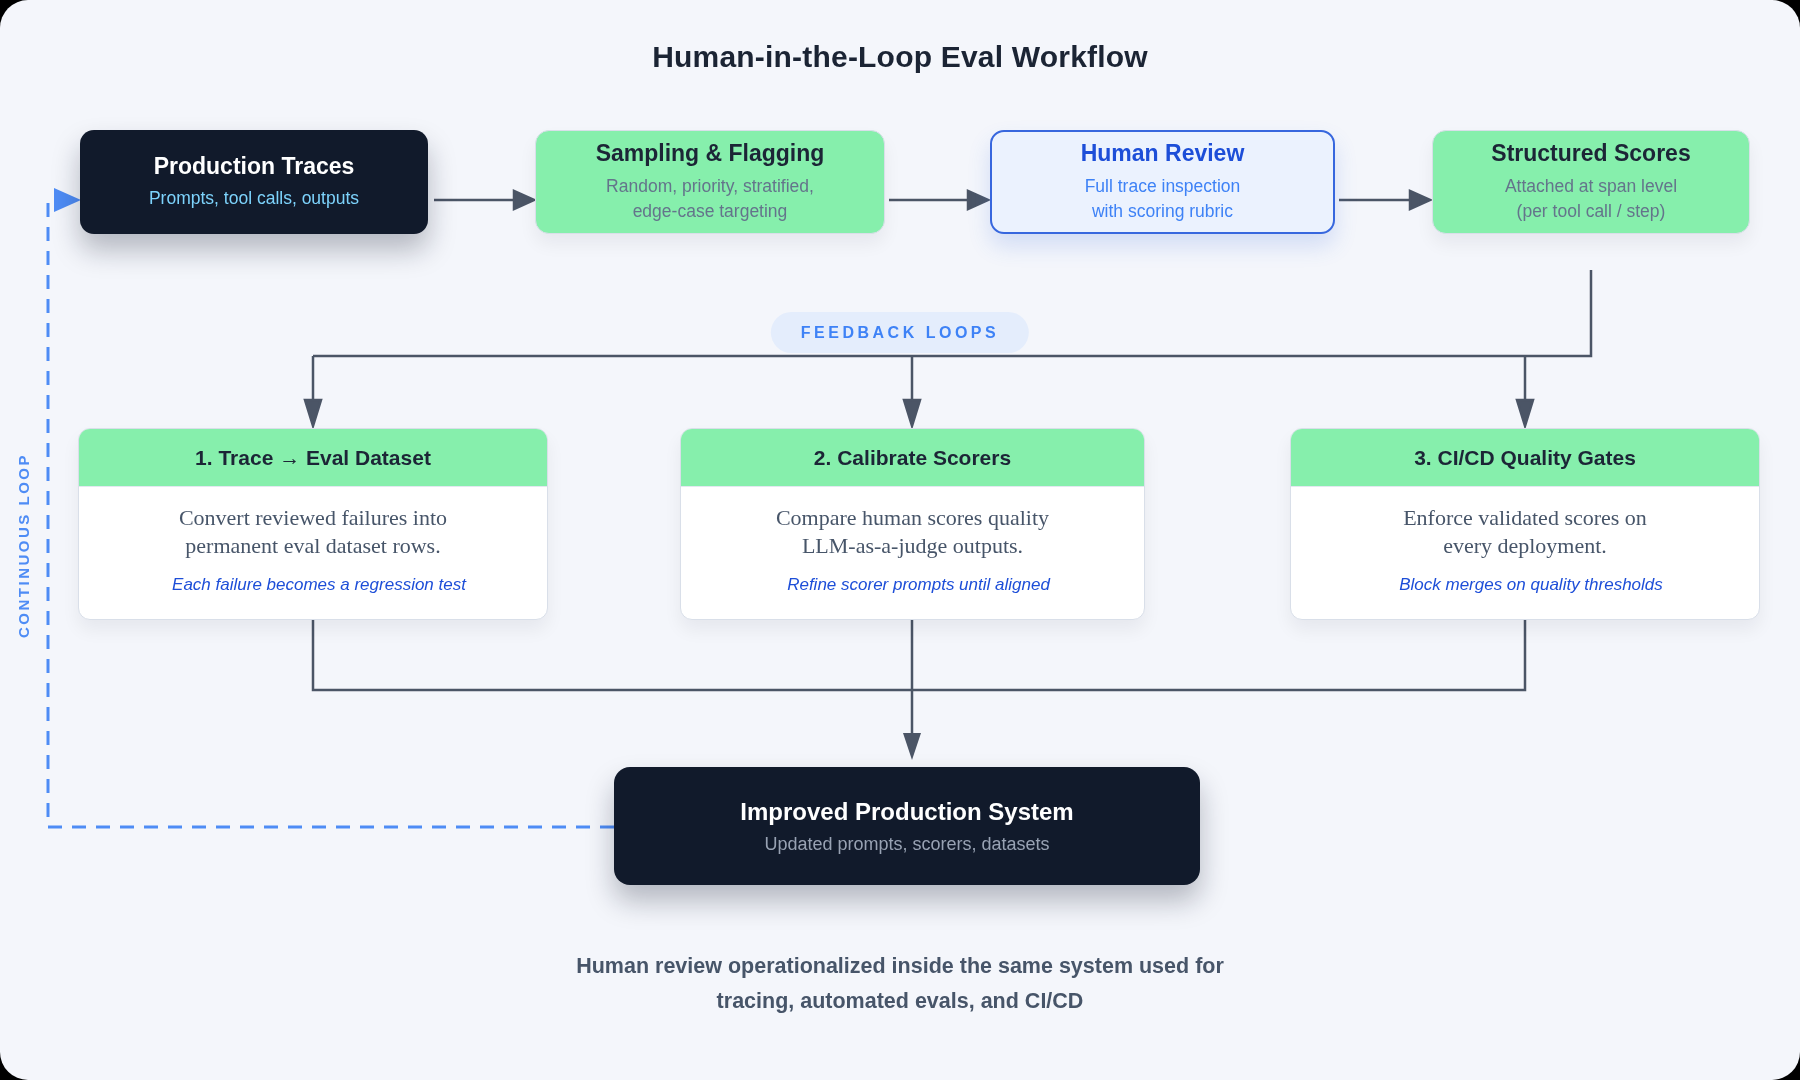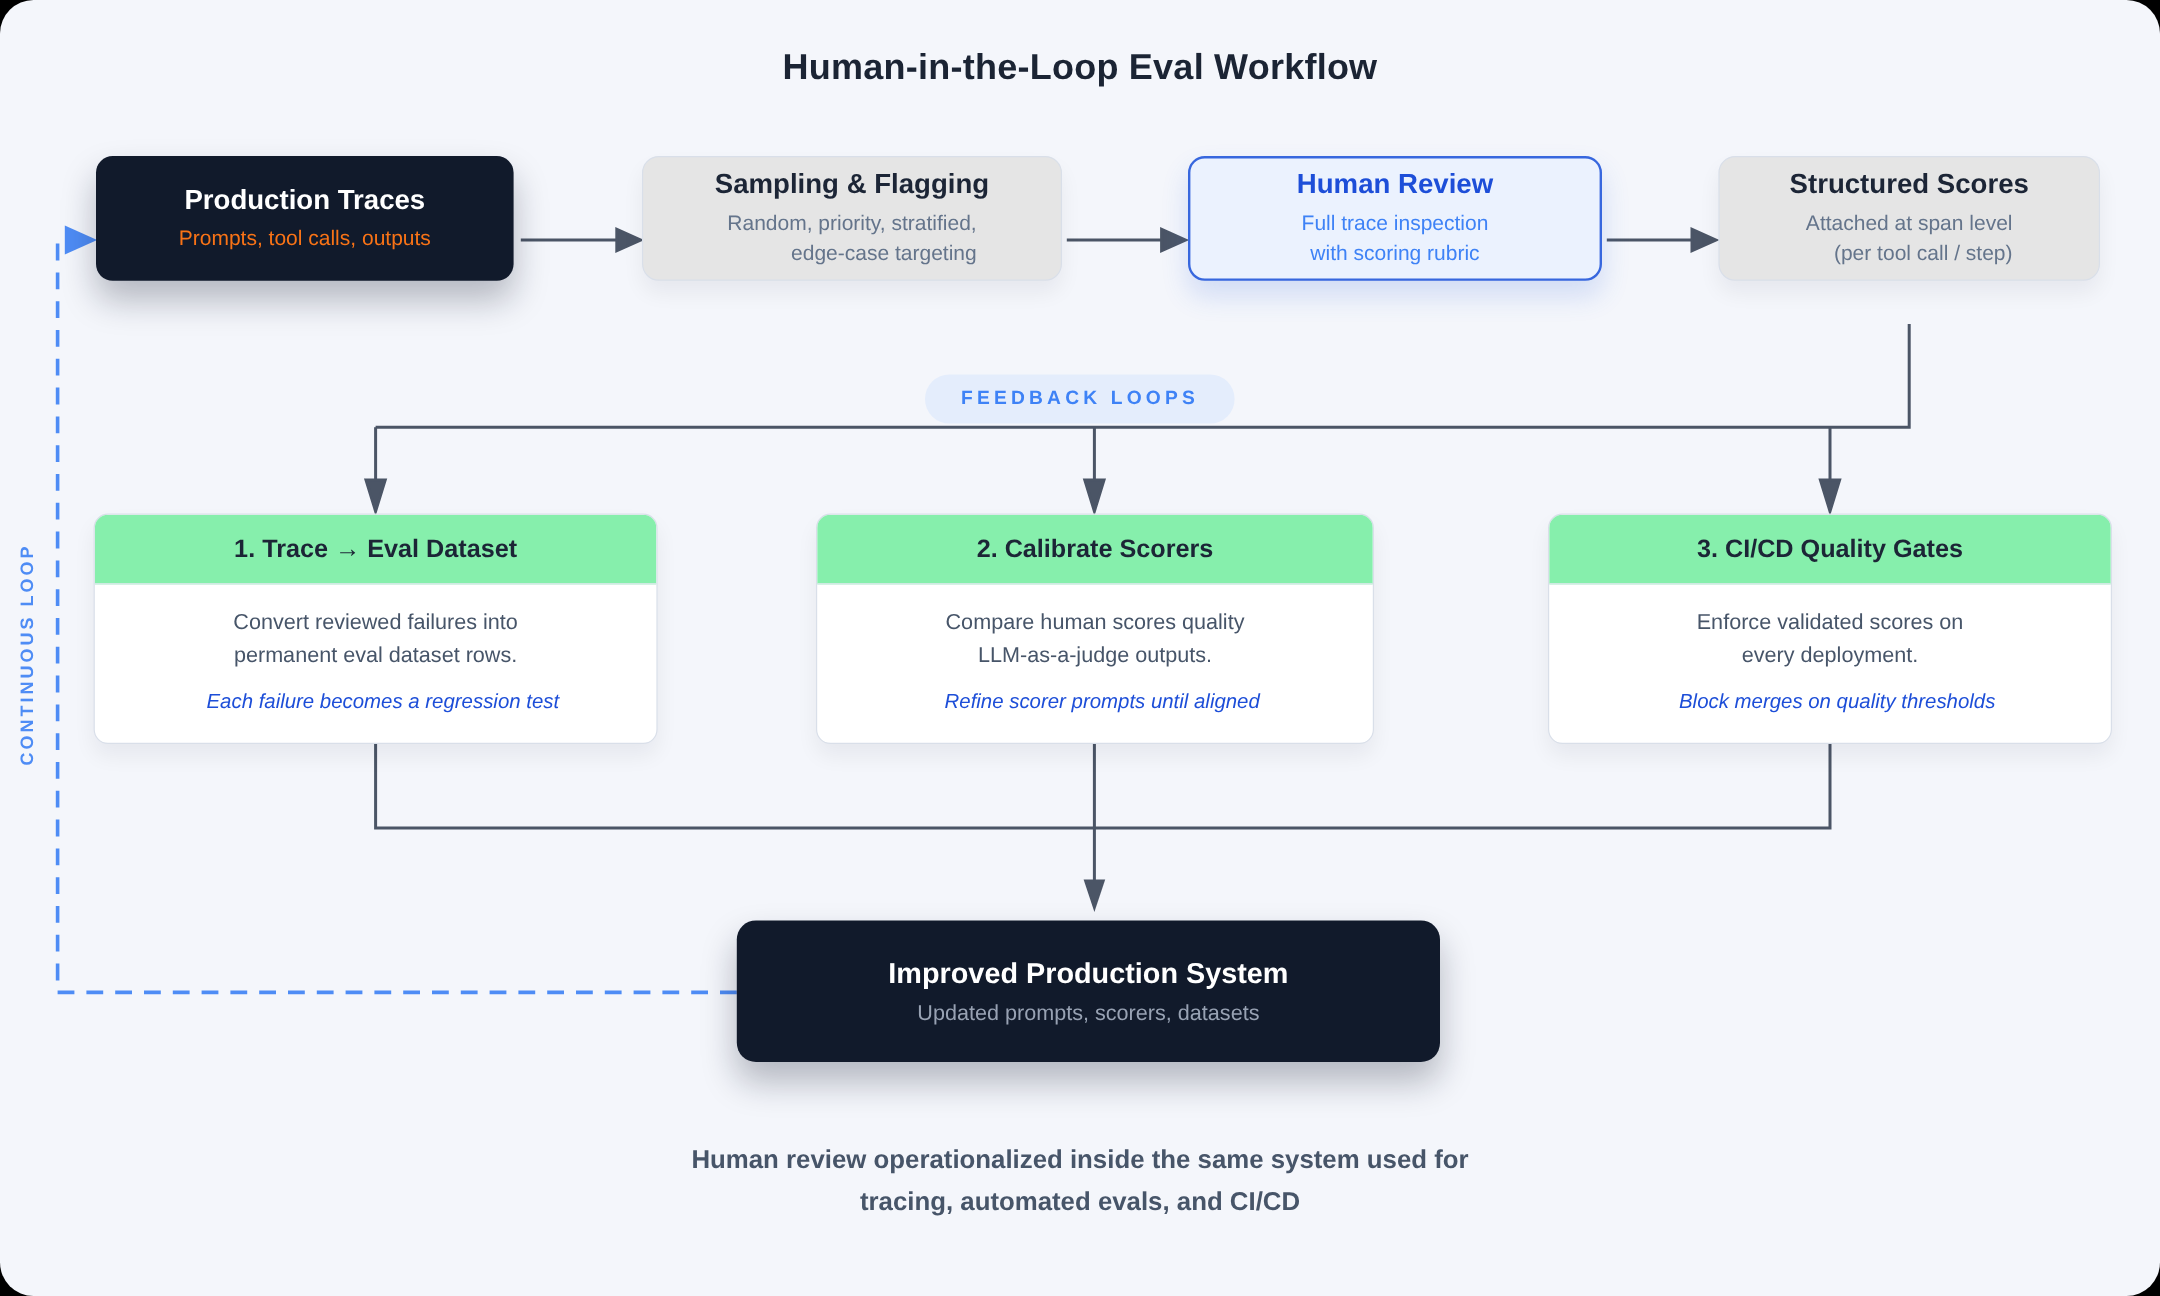--- a/index.html
+++ b/index.html
@@ -17,33 +17,32 @@
   
   .stage{
     position:absolute;top:130px;height:104px;box-sizing:border-box;
     border-radius:14px;display:flex;flex-direction:column;align-items:center;
     justify-content:center;text-align:center;gap:7px;padding:10px 16px;
   }
   .stage.dark{
     background:#111A2B;box-shadow:0 16px 28px rgba(15,23,42,.28);
   }
   .stage.light{
-    background:#e5e5e5;border:1.5px solid #D9DFE9;
+    background:#86efac;border:1.5px solid #D9DFE9;
     box-shadow:0 10px 18px rgba(15,23,42,.06);
-    text-align:right;
   }
   .stage.highlight{
     background:#EBF2FE;border:2.5px solid #3767DE;
     box-shadow:0 12px 22px rgba(55,103,222,.18);
   }
   .stage-title{font-size:23px;font-weight:700;color:#1C2536;line-height:1.15;}
   .stage.dark .stage-title{color:#FFFFFF;}
   .stage.highlight .stage-title{color:#1D4ED8;}
   .stage-sub{font-size:17.5px;color:#64748B;line-height:25px;}
-  .stage.dark .stage-sub{color:#f97316;}
+  .stage.dark .stage-sub{color:#7dd3fc;}
   .stage.highlight .stage-sub{color:#3E82F6;}
 
   
   .badge{
     position:absolute;top:312px;left:50%;transform:translateX(-50%);
     height:41px;padding:0 30px;border-radius:999px;background:#E4EDFC;
     display:flex;align-items:center;justify-content:center;
     font-size:16px;font-weight:700;letter-spacing:3.5px;color:#3E82F6;
   }
 
@@ -52,21 +51,21 @@
     position:absolute;top:428px;height:192px;box-sizing:border-box;
     background:#FFFFFF;border:1.5px solid #D9DFE9;border-radius:12px;
     box-shadow:0 10px 18px rgba(15,23,42,.06);overflow:hidden;
   }
   .fb-head{
     height:57px;background:#86efac;border-bottom:1px solid #E3E8F0;
     display:flex;align-items:center;justify-content:center;
     font-size:21px;font-weight:700;color:#1C2536;
   }
   .fb-body{padding-top:17px;text-align:center;}
-  .fb-line{font-size:18px;color:#475569;line-height:28px;}
+  .fb-line{font-size:22px;color:#475569;line-height:28px;font-family:Liberation Serif, serif;}
   .fb-note{margin-top:15px;font-size:17px;font-style:italic;color:#1d4ed8;padding-left:12px;}
 
   
   .result{
     position:absolute;left:614px;top:767px;width:586px;height:118px;
     background:#111A2B;border-radius:16px;box-shadow:0 16px 28px rgba(15,23,42,.28);
     display:flex;flex-direction:column;align-items:center;justify-content:center;
     gap:8px;text-align:center;
   }
   .result-title{font-size:24px;font-weight:700;color:#FFFFFF;}

